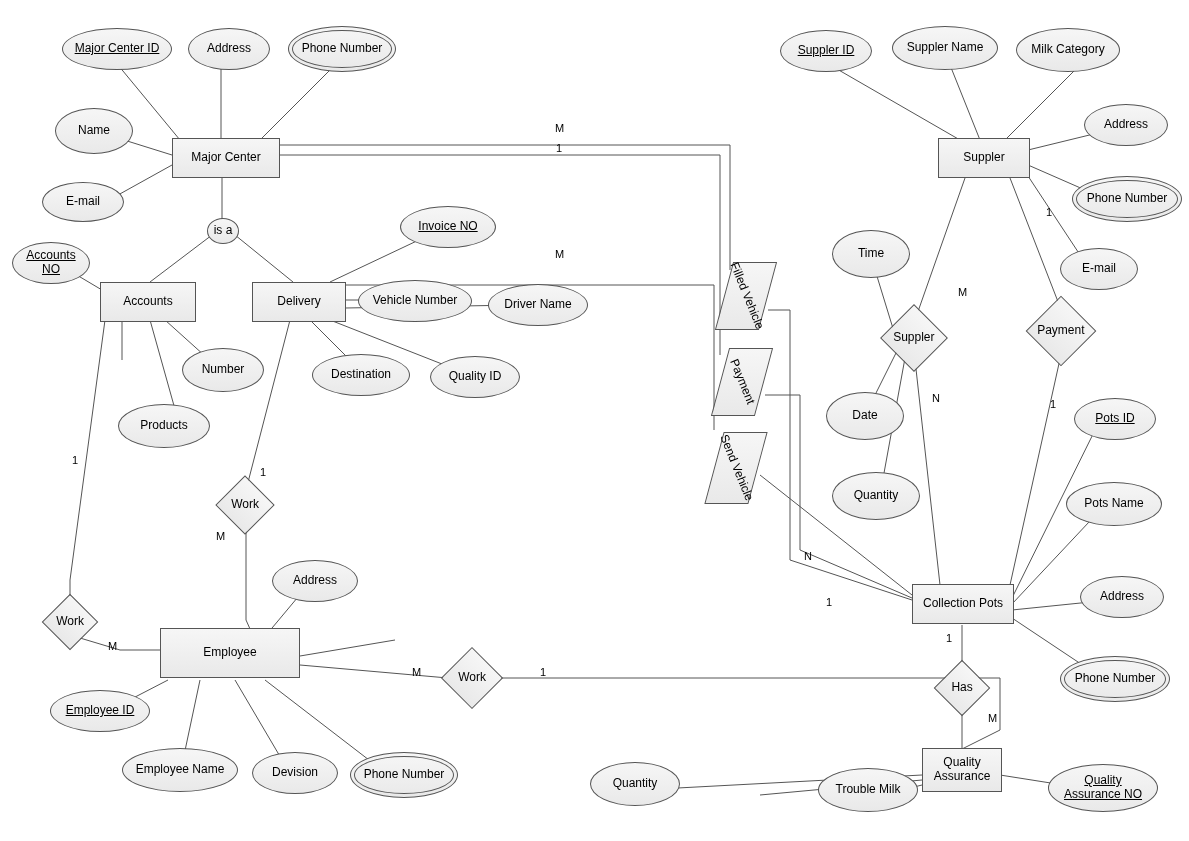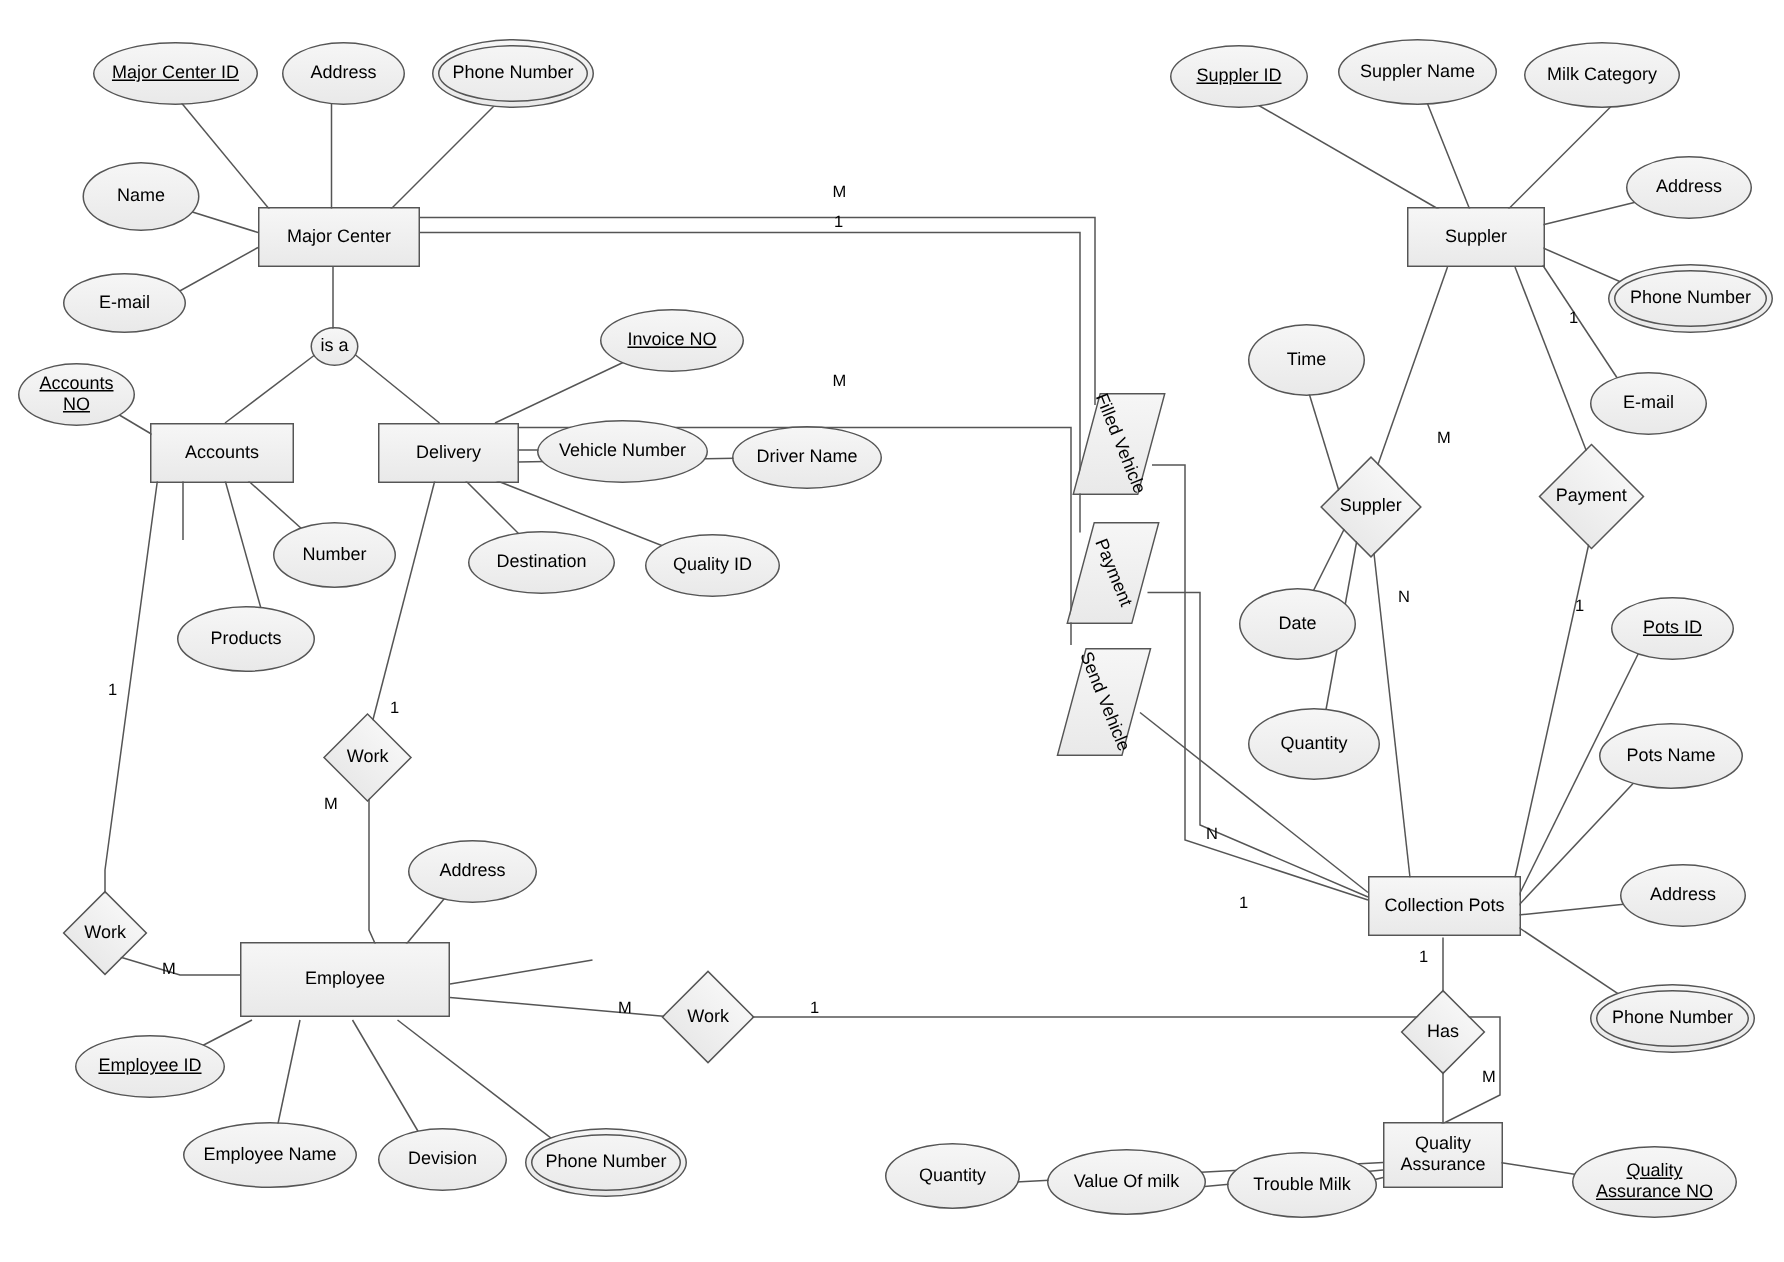--- a/index.html
+++ b/index.html
@@ -238,21 +238,21 @@
 <div class="shape attr" style="left:1084px;top:104px;width:84px;height:42px">
       <span>Address</span>
     </div>
 <div class="shape attr multi" style="left:1072px;top:176px;width:110px;height:46px">
       <span>Phone Number</span>
     </div>
 <div class="shape attr" style="left:1060px;top:248px;width:78px;height:42px">
       <span>E-mail</span>
     </div>
 
-<div class="shape attr" style="left:832px;top:216px;width:78px;height:48px">
+<div class="shape attr" style="left:832px;top:230px;width:78px;height:48px">
       <span>Time</span>
     </div>
 <div class="shape attr" style="left:826px;top:392px;width:78px;height:48px">
       <span>Date</span>
     </div>
 <div class="shape attr" style="left:832px;top:472px;width:88px;height:48px">
       <span>Quantity</span>
     </div>
 
 <div class="shape attr" style="left:1074px;top:398px;width:82px;height:42px">
@@ -263,23 +263,20 @@
     </div>
 <div class="shape attr" style="left:1080px;top:576px;width:84px;height:42px">
       <span>Address</span>
     </div>
 <div class="shape attr multi" style="left:1060px;top:656px;width:110px;height:46px">
       <span>Phone Number</span>
     </div>
 
 <div class="shape attr" style="left:590px;top:762px;width:90px;height:44px">
       <span>Quantity</span>
-    </div>
-<div class="shape attr" style="left:698px;top:766px;width:106px;height:44px">
-      <span>Value Of milk</span>
     </div>
 <div class="shape attr" style="left:818px;top:768px;width:100px;height:44px">
       <span>Trouble Milk</span>
     </div>
 <div class="shape attr" style="left:1048px;top:764px;width:110px;height:48px">
       <span class="ul" style="white-space:pre-line">Quality
 Assurance NO</span>
     </div>
 
 <span class="lbl" style="left:555px;top:122px">M</span>

